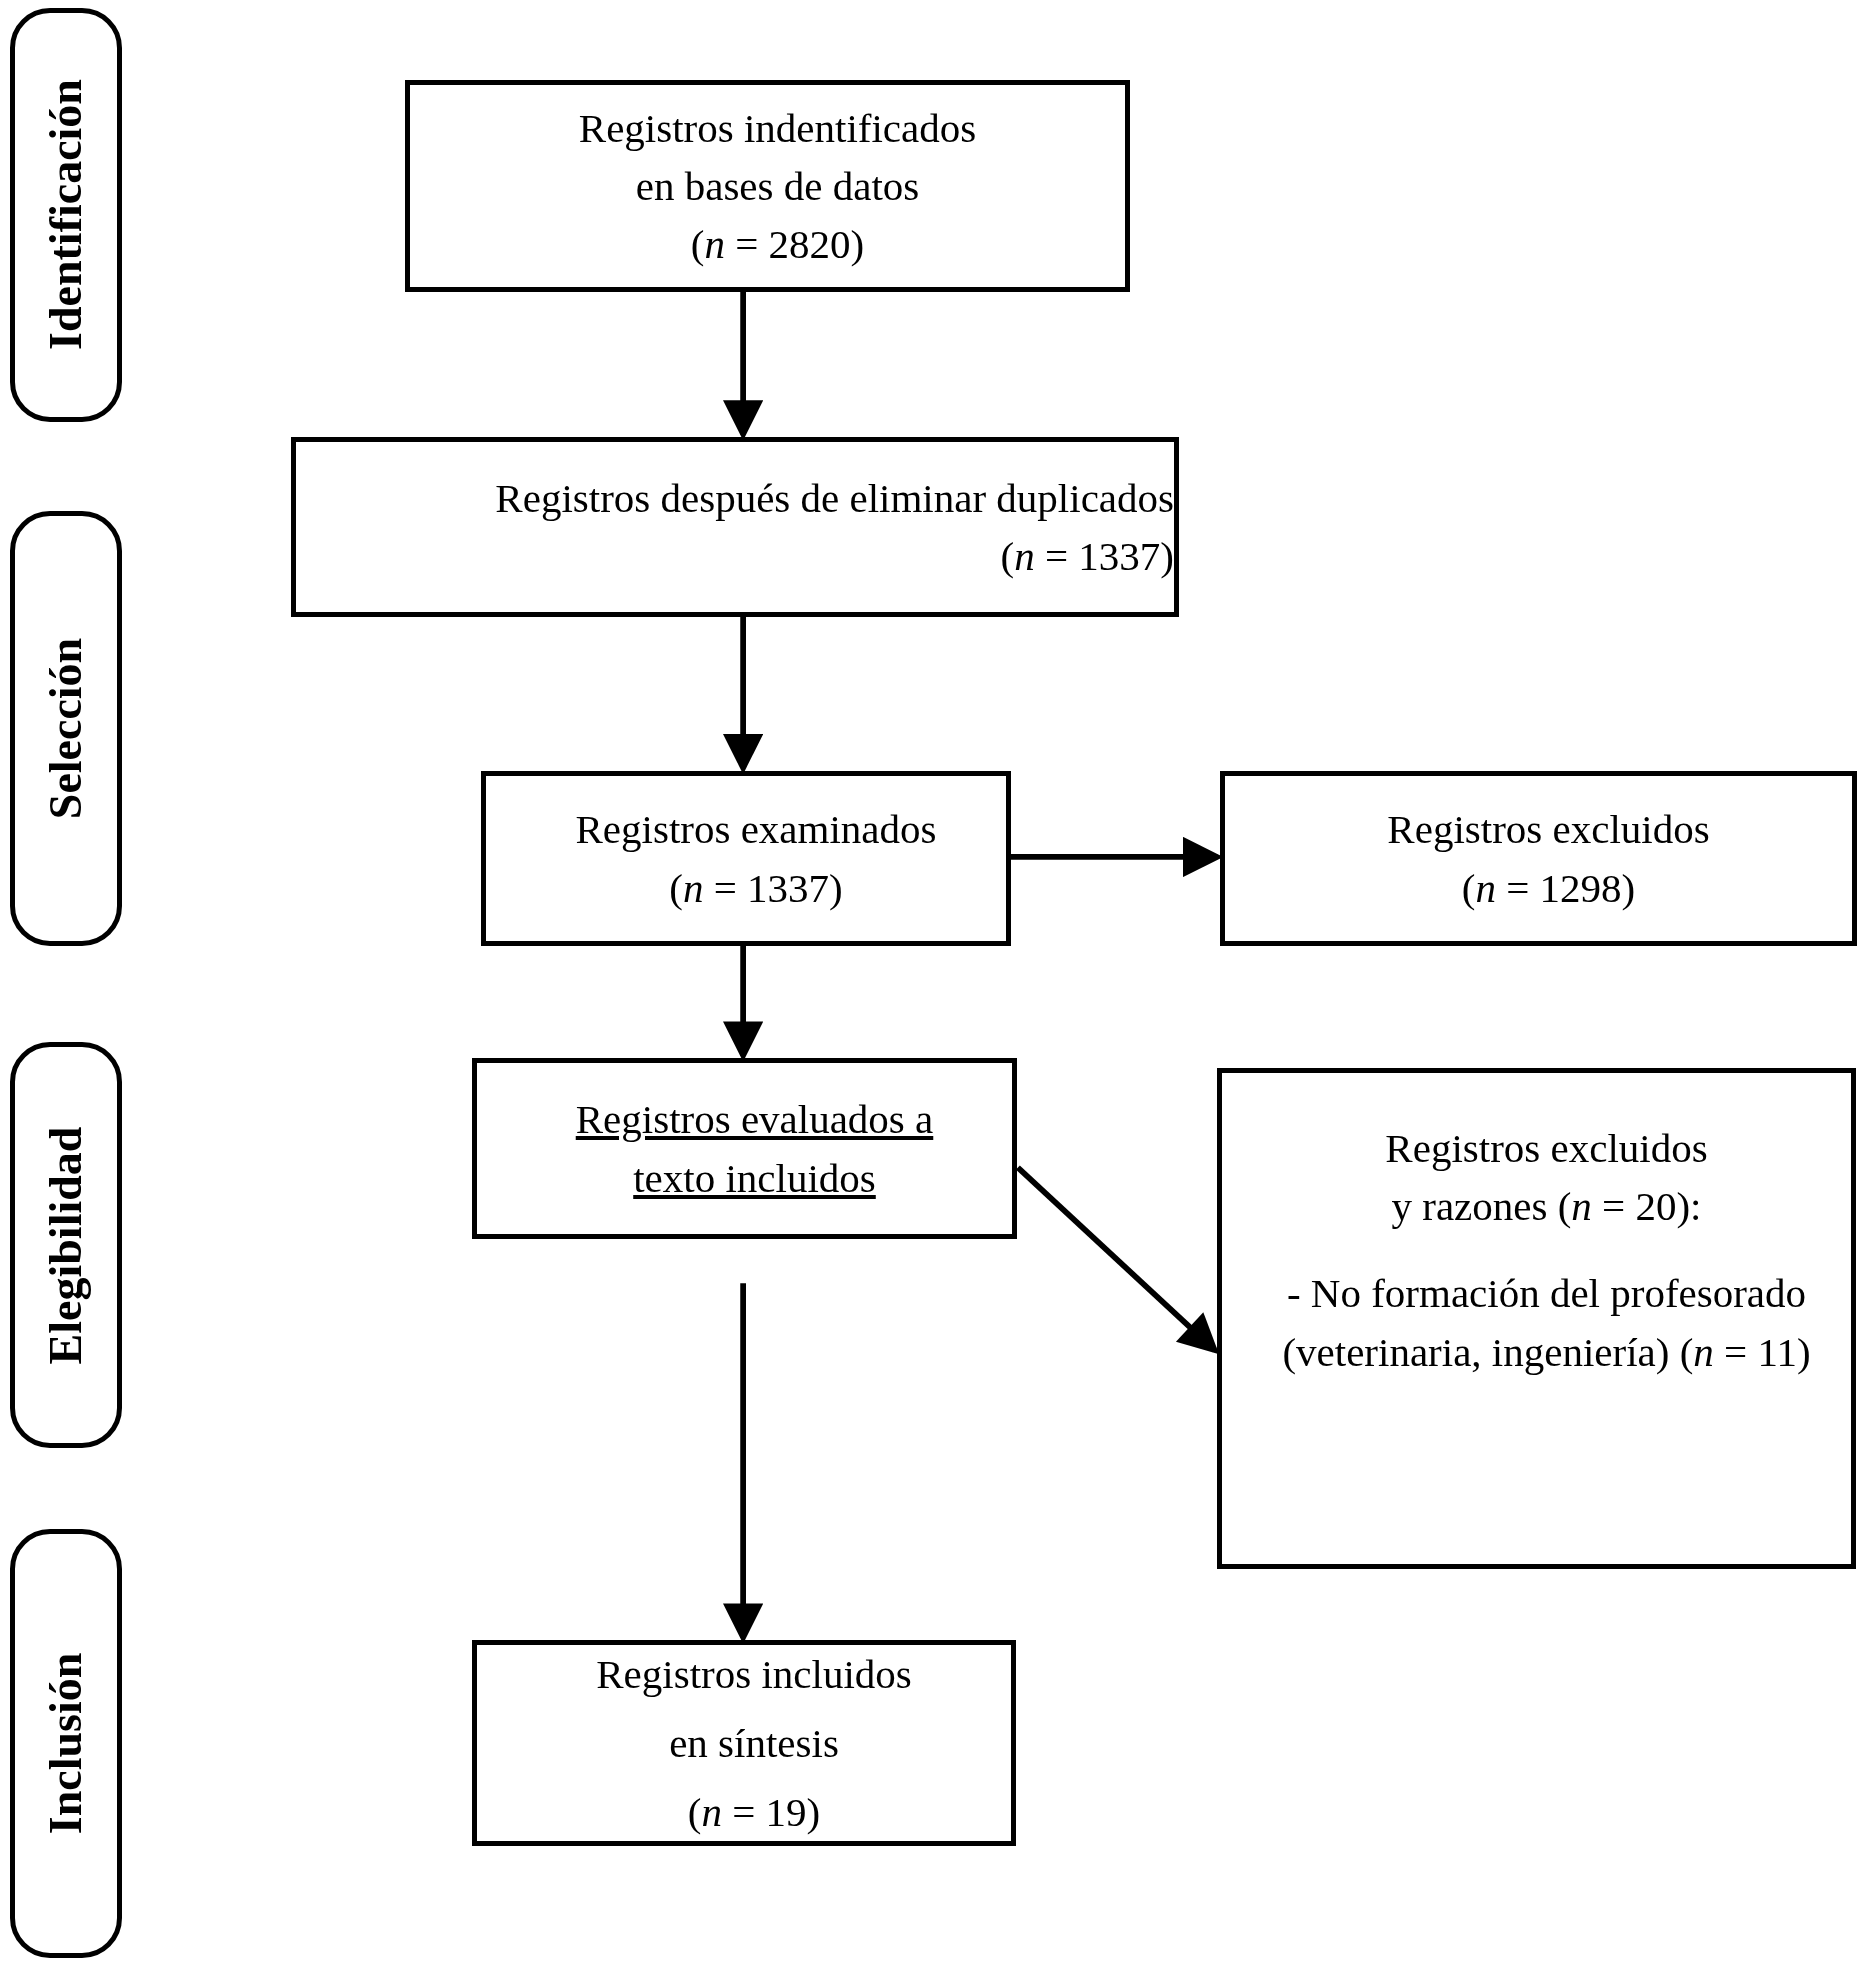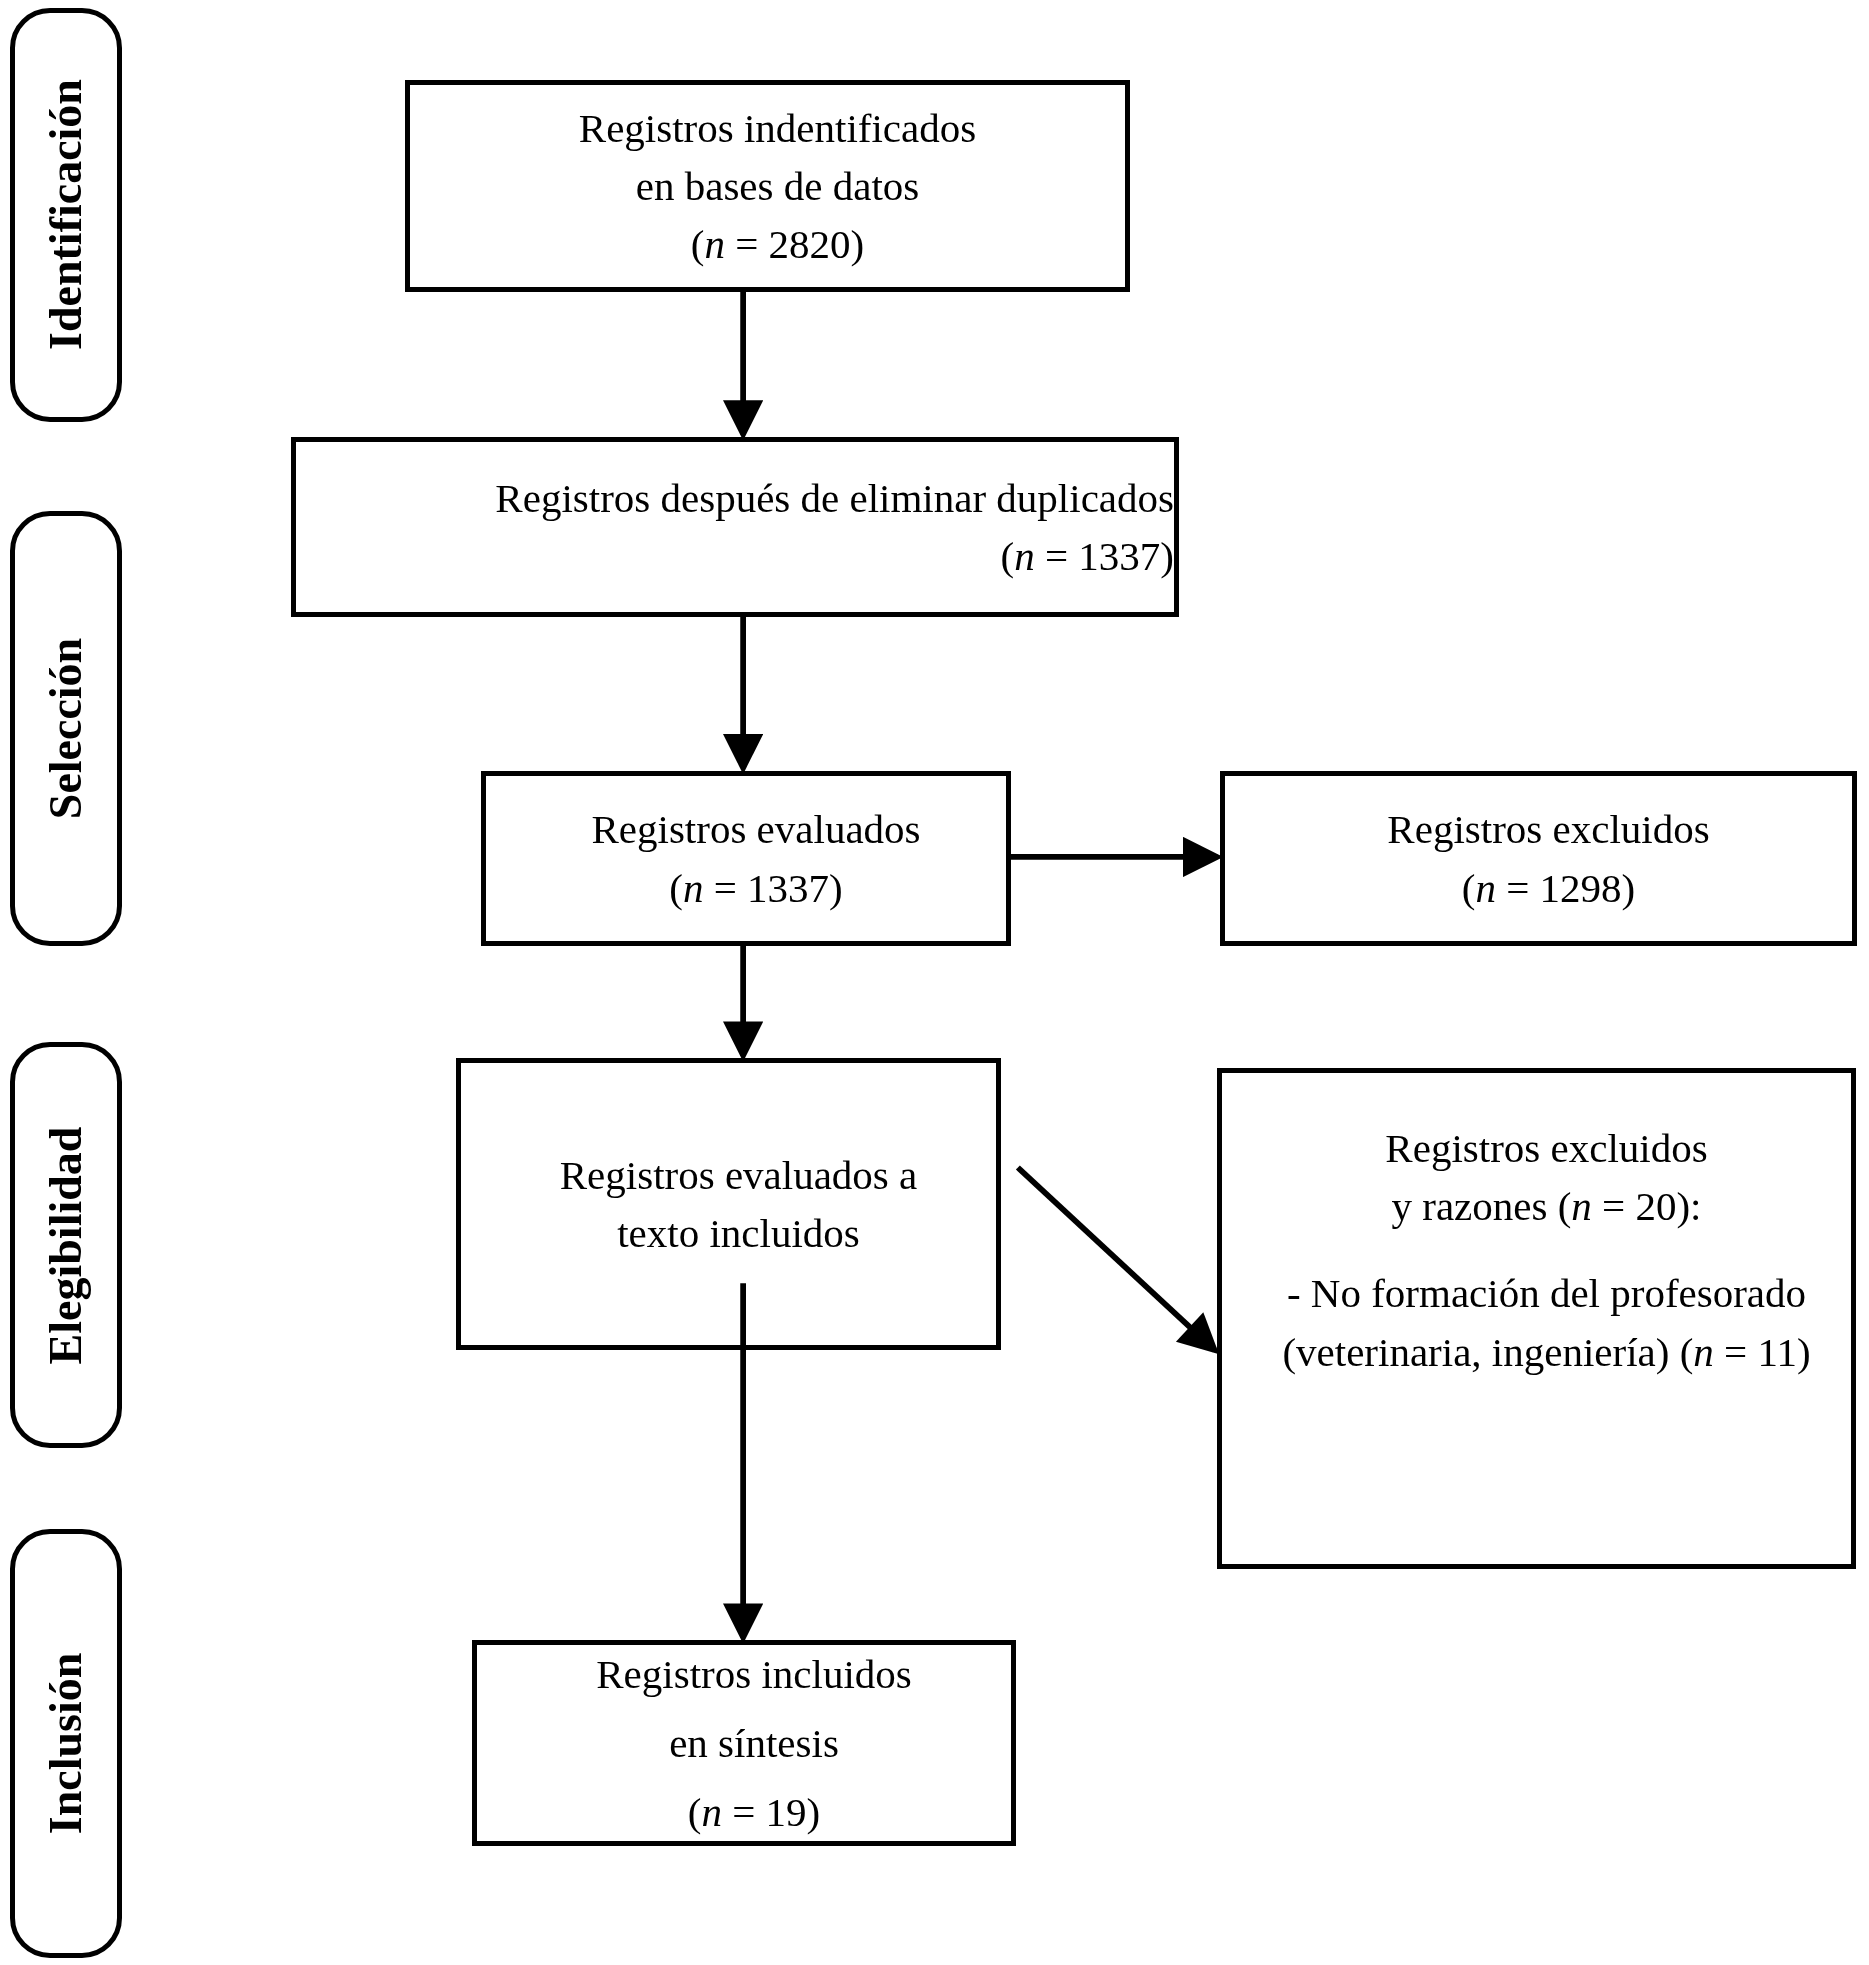--- a/index.html
+++ b/index.html
@@ -69,30 +69,30 @@
     <div class="line">en bases de datos</div>
     <div class="line">(<i>n</i> = 2820)</div>
   </div>
 
   <div class="fbox" style="left:291px;top:437px;width:888px;height:180px;text-align:right;">
     <div class="line">Registros después de eliminar duplicados</div>
     <div class="line">(<i>n</i> = 1337)</div>
   </div>
 
   <div class="fbox" style="left:481px;top:771px;width:530px;height:175px;">
-    <div class="line">Registros evaluados</div>
+    <div class="line">Registros examinados</div>
     <div class="line">(<i>n</i> = 1337)</div>
   </div>
 
   <div class="fbox" style="left:1220px;top:771px;width:637px;height:175px;">
     <div class="line">Registros excluidos</div>
     <div class="line">(<i>n</i> = 1298)</div>
   </div>
 
-  <div class="fbox" style="left:456px;top:1058px;width:545px;height:292px;">
+  <div class="fbox" style="left:472px;top:1058px;width:545px;height:181px;text-decoration:underline;">
     <div class="line">Registros evaluados a</div>
     <div class="line">texto incluidos</div>
   </div>
 
   <div class="fbox reasons-box" style="left:1217px;top:1068px;width:639px;height:501px;">
     <div class="line">Registros excluidos</div>
     <div class="line">y razones (<i>n</i> = 20):</div>
     <div class="reason">- No formación del profesorado (veterinaria, ingeniería) (<i>n</i> = 11)</div>
   </div>
 

